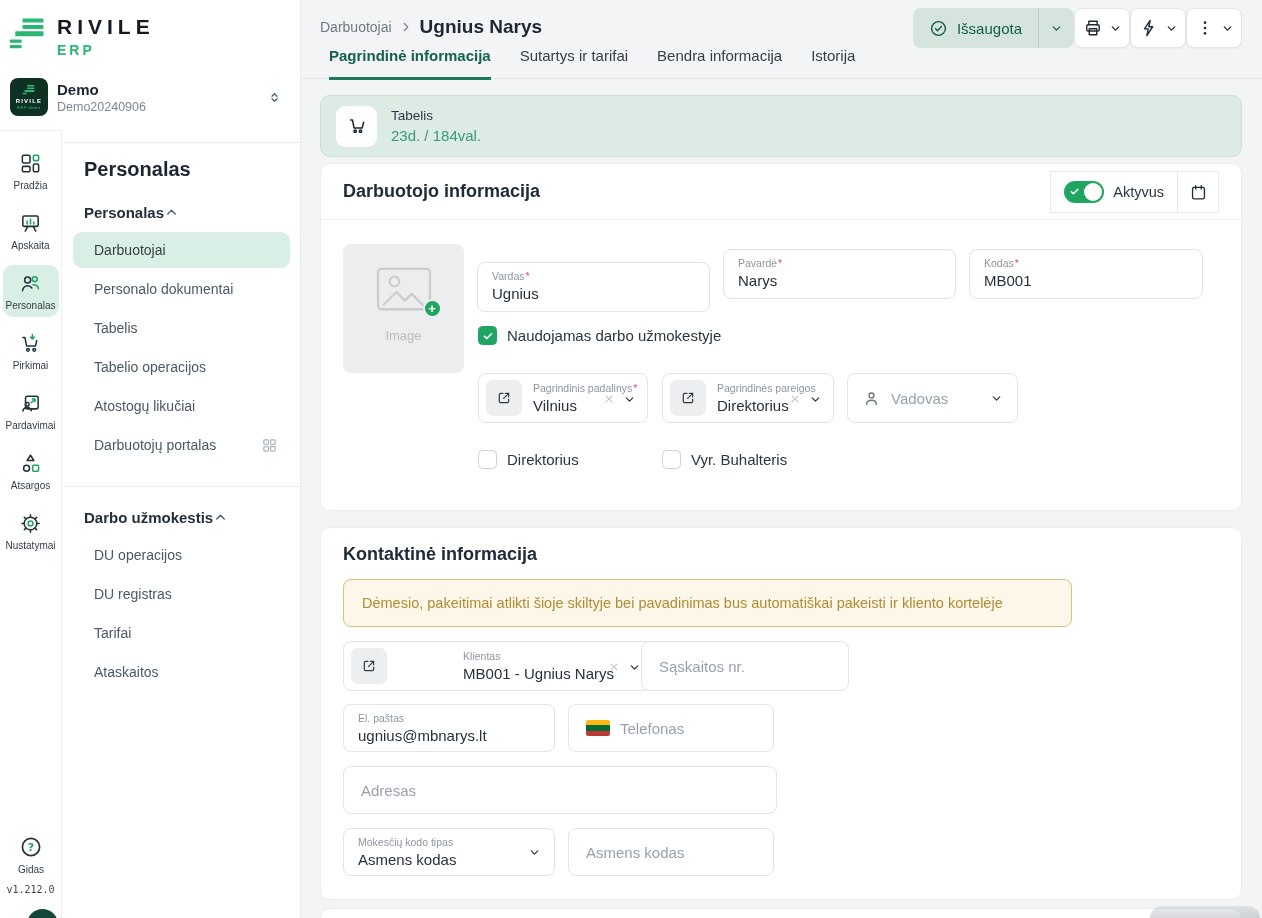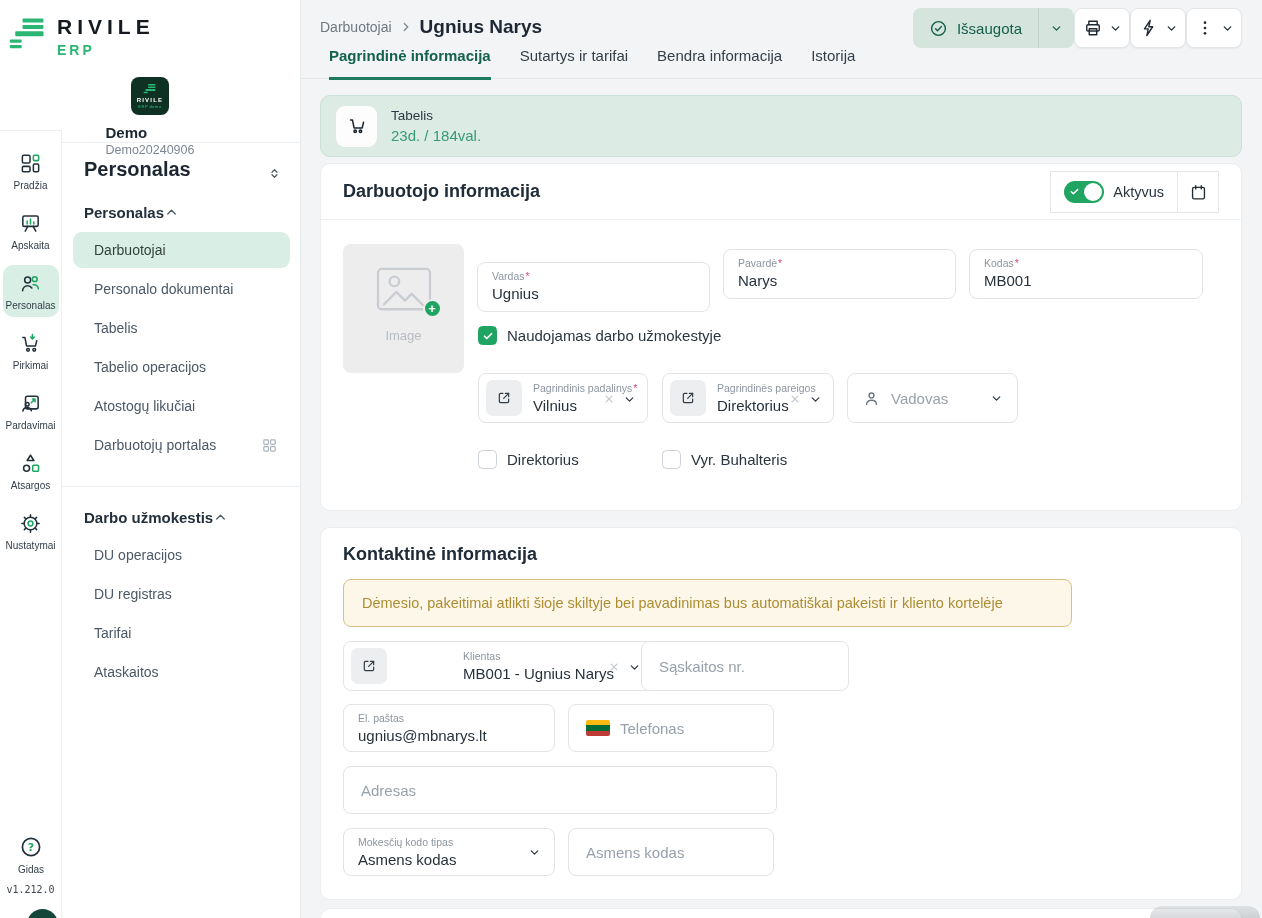--- a/index.html
+++ b/index.html
@@ -12,21 +12,21 @@
   .acc { stroke:#1fa462 !important; }
 
   
   .left-panel { position:absolute; left:0; top:0; width:301px; height:918px;
     background:#fff; border-right:1px solid #e6e9eb; }
   .logo { position:absolute; left:8px; top:12px; display:flex; align-items:flex-start; gap:9px; cursor:pointer; }
   .logo-name { font-size:21px; font-weight:bold; letter-spacing:5px; color:#141a20; line-height:1; margin-top:4px;}
   .logo-erp { font-size:14px; font-weight:bold; letter-spacing:3px; color:#2bb673; margin-top:5px; }
 
   .company { position:absolute; left:10px; top:77px; width:280px; height:40px;
-    display:flex; align-items:center; gap:9px; cursor:pointer;flex-direction:column; }
+    display:flex; align-items:center; gap:9px; cursor:pointer; }
   .company-avatar { width:38px; height:38px; border-radius:8px; background:#0e3124;
     display:flex; flex-direction:column; align-items:center; justify-content:center; flex:none; overflow:hidden;}
   .mini-name { font-size:6px; font-weight:bold; letter-spacing:1.2px; color:#ffffff; margin-top:2px;}
   .mini-erp { font-size:4px; letter-spacing:.5px; color:#35c285; margin-top:1px;}
   .company-name { font-size:15px; font-weight:bold; color:#1c2630; }
   .company-code { font-size:12.5px; color:#7e8792; margin-top:2px; }
   .updown { margin-left:auto; color:#4e5a66; margin-right:8px;}
 
   .rail { position:absolute; left:0; top:130px; bottom:0; width:62px;
     border-top:1px solid #eceef0; border-right:1px solid #eceef0;

